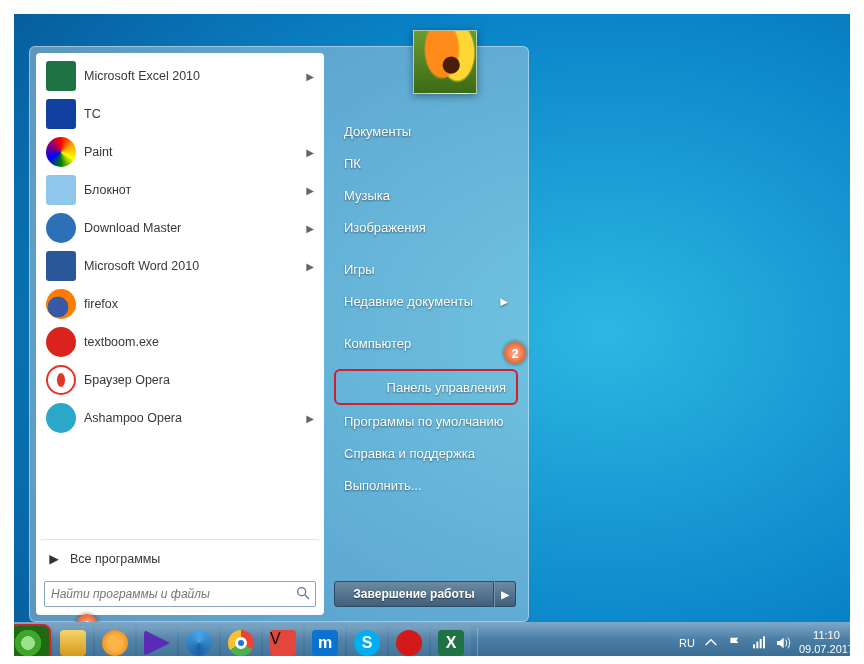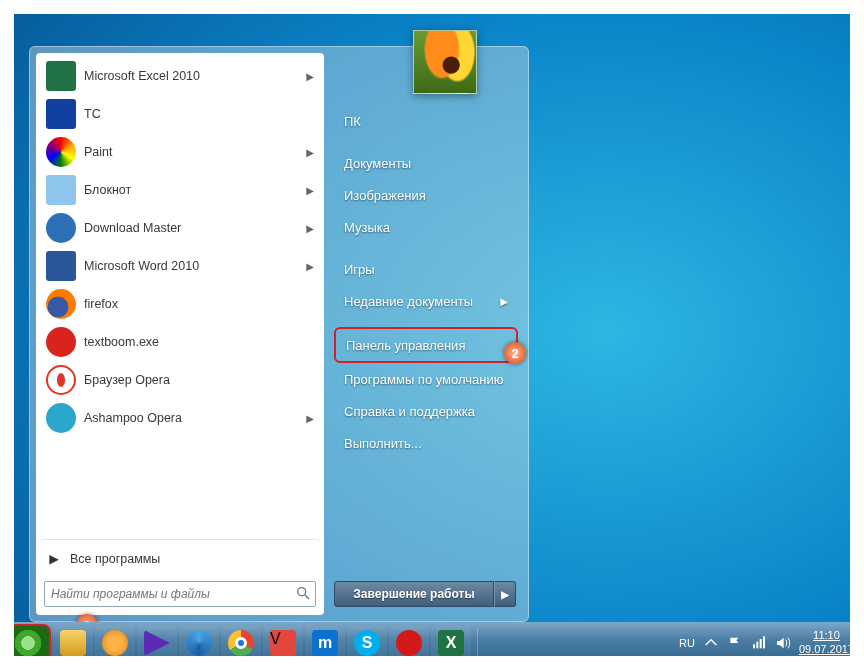--- a/index.html
+++ b/index.html
@@ -30,21 +30,21 @@
   .ic.ie { background: conic-gradient(#46a6e6,#1b5fa8,#46a6e6); border-radius:50%; }
   .ic.chrome { background: conic-gradient(#ea4335 0 33%, #4caf50 0 66%, #fbc02d 0 100%); border-radius:50%; position:relative; }
   .ic.chrome::after{content:"";position:absolute;inset:7px;background:#1a73e8;border-radius:50%;border:3px solid #fff;}
   .ic.vivaldi { background:#e2463d; border-radius:4px; }
   .ic.maxthon { background:#0b72d0; color:#fff; text-align:center; line-height:26px; font-weight:700; }
   .ic.skype { background:#00aff0; border-radius:50%; color:#fff; text-align:center; line-height:26px; font-weight:700; }
   .ic.red { background:#d31919; border-radius:50%; }
   .ic.excel { background:#1f7244; color:#fff; text-align:center; line-height:26px; font-weight:700;}
   .tb-sep { width:1px; height:30px; background:rgba(255,255,255,0.25); margin:0 5px; }
   .tray { margin-left:auto; display:flex; align-items:center; gap:8px; color:#fff; font-size:11px; padding-right:6px; }
-  .tray .clock { text-align:center; line-height:1.25;text-decoration:underline; }
+  .tray .clock { text-align:center; line-height:1.25; }
   .tray-ic { width:16px; height:16px; }
 
   .callout {
     position:absolute; width:22px; height:22px; border-radius:50%;
     background: radial-gradient(#ffb399 0%, #e86531 70%); color:#fff;
     font-weight:700; font-size:13px; display:flex; align-items:center; justify-content:center;
     box-shadow: 0 0 4px rgba(0,0,0,0.5);
   }
   .callout.c1 { left:76px; bottom:28px; }
   .callout.c2 { left:504px; top:342px; z-index:20; }
@@ -93,21 +93,21 @@
   .search-ic { position:absolute; right:5px; top:4px; width:16px; height:16px; color:#5076a0; }
 
   .r-item {
     height:32px; display:flex; align-items:center; padding:0 10px;
     color:#fff; font-size:13px; border-radius:3px;
     text-shadow: 0 1px 2px rgba(0,0,0,0.5);
   }
   .r-item.gap { margin-top:10px; }
   .r-item .arrow { margin-left:auto; font-size:10px; }
   .r-item.highlight {
-    border:2.5px solid #d0202a; border-radius:6px; height:36px;
+    border:2.5px solid #d0202a; border-radius:6px; height:36px;justify-content:flex-end;
   }
   .shutdown-row { position:absolute; bottom:8px; left:10px; right:6px; display:flex;font-weight:bold; }
   .shutdown-btn {
     flex:1; height:26px; background:linear-gradient(#6e8aa1,#3f5f7c);
     border:1px solid #2d4b66; border-radius:3px 0 0 3px; color:#fff;
     font-size:12px; display:flex; align-items:center; justify-content:center;
     text-shadow:0 1px 1px rgba(0,0,0,0.5);
   }
   .shutdown-more {
     width:22px; height:26px; background:linear-gradient(#6e8aa1,#3f5f7c);
@@ -197,38 +197,41 @@
           <circle cx="10" cy="10" r="6" fill="none" stroke="currentColor" stroke-width="2"></circle>
           <line x1="15" y1="15" x2="21" y2="21" stroke="currentColor" stroke-width="2"></line>
         </svg>
       </div>
     </div>
   </div>
 
   <div class="sm-right">
     <div style="height:46px"></div>
     <div id="right-list">
-        <div class="r-item">
-          <span>ПК</span>
-        </div>
         <div class="r-item gap">
           <span>Документы</span>
         </div>
         <div class="r-item">
+          <span>ПК</span>
+        </div>
+        <div class="r-item">
+          <span>Музыка</span>
+        </div>
+        <div class="r-item">
           <span>Изображения</span>
-        </div>
-        <div class="r-item">
-          <span>Музыка</span>
         </div>
         <div class="r-item gap">
           <span>Игры</span>
         </div>
         <div class="r-item">
           <span>Недавние документы</span>
           <span class="arrow">▶</span>
+        </div>
+        <div class="r-item gap">
+          <span>Компьютер</span>
         </div>
         <div class="r-item gap highlight">
           <span>Панель управления</span>
         </div>
         <div class="r-item">
           <span>Программы по умолчанию</span>
         </div>
         <div class="r-item">
           <span>Справка и поддержка</span>
         </div>

